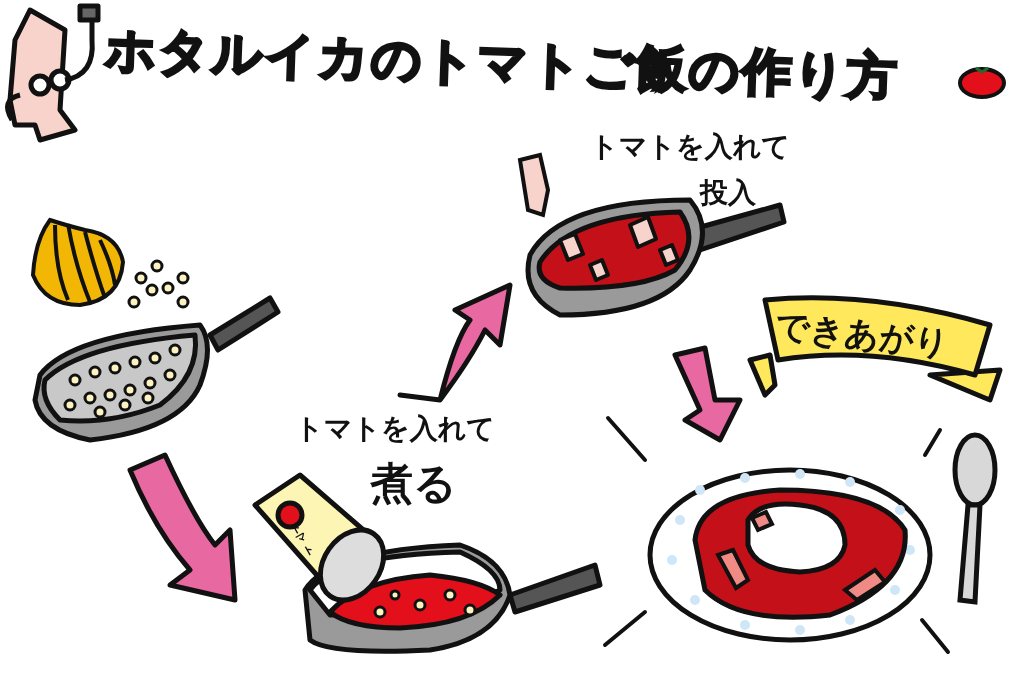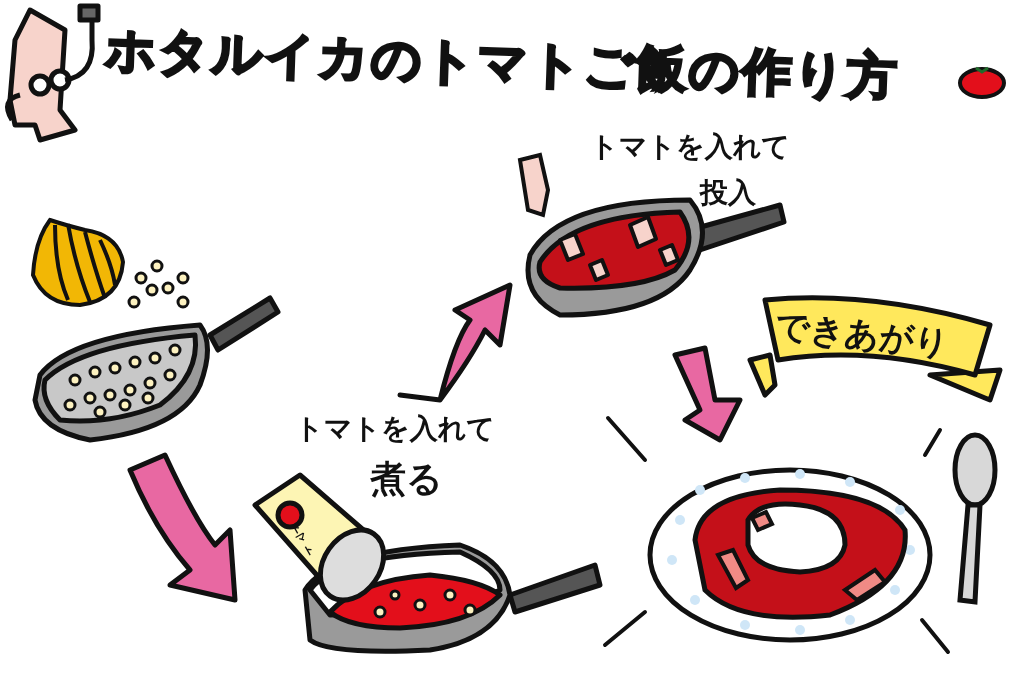--- a/index.html
+++ b/index.html
@@ -157,18 +157,18 @@
   <g stroke="#111" stroke-width="5" stroke-linejoin="round">
     <path d="M750 360 L770 355 L775 385 L765 395 Z" fill="#ffe85c"></path>
     <path d="M930 375 L1000 370 L990 400 L985 398 Z" fill="#ffe85c"></path>
     <path d="M765 300 Q870 290 990 325 L975 375 Q870 345 778 360 Z" fill="#ffe85c"></path>
   </g>
 </svg>
 
   <div class="title">ホタルイカのトマトご飯の作り方</div>
 
   <div class="lbl" style="left:295px;top:410px;">トマトを入れて</div>
-  <div class="lbl" style="left:370px;top:455px;font-size:36px;">煮る</div>
+  <div class="lbl" style="left:370px;top:455px;font-size:43px;">煮る</div>
   <div class="lbl" style="left:590px;top:128px;">トマトを入れて</div>
   <div class="lbl" style="left:700px;top:174px;text-align:right;">投入</div>
   <div class="banner-text">できあがり</div>
   <div class="can-text">トマト</div>
 </div>
 
 </body></html>

